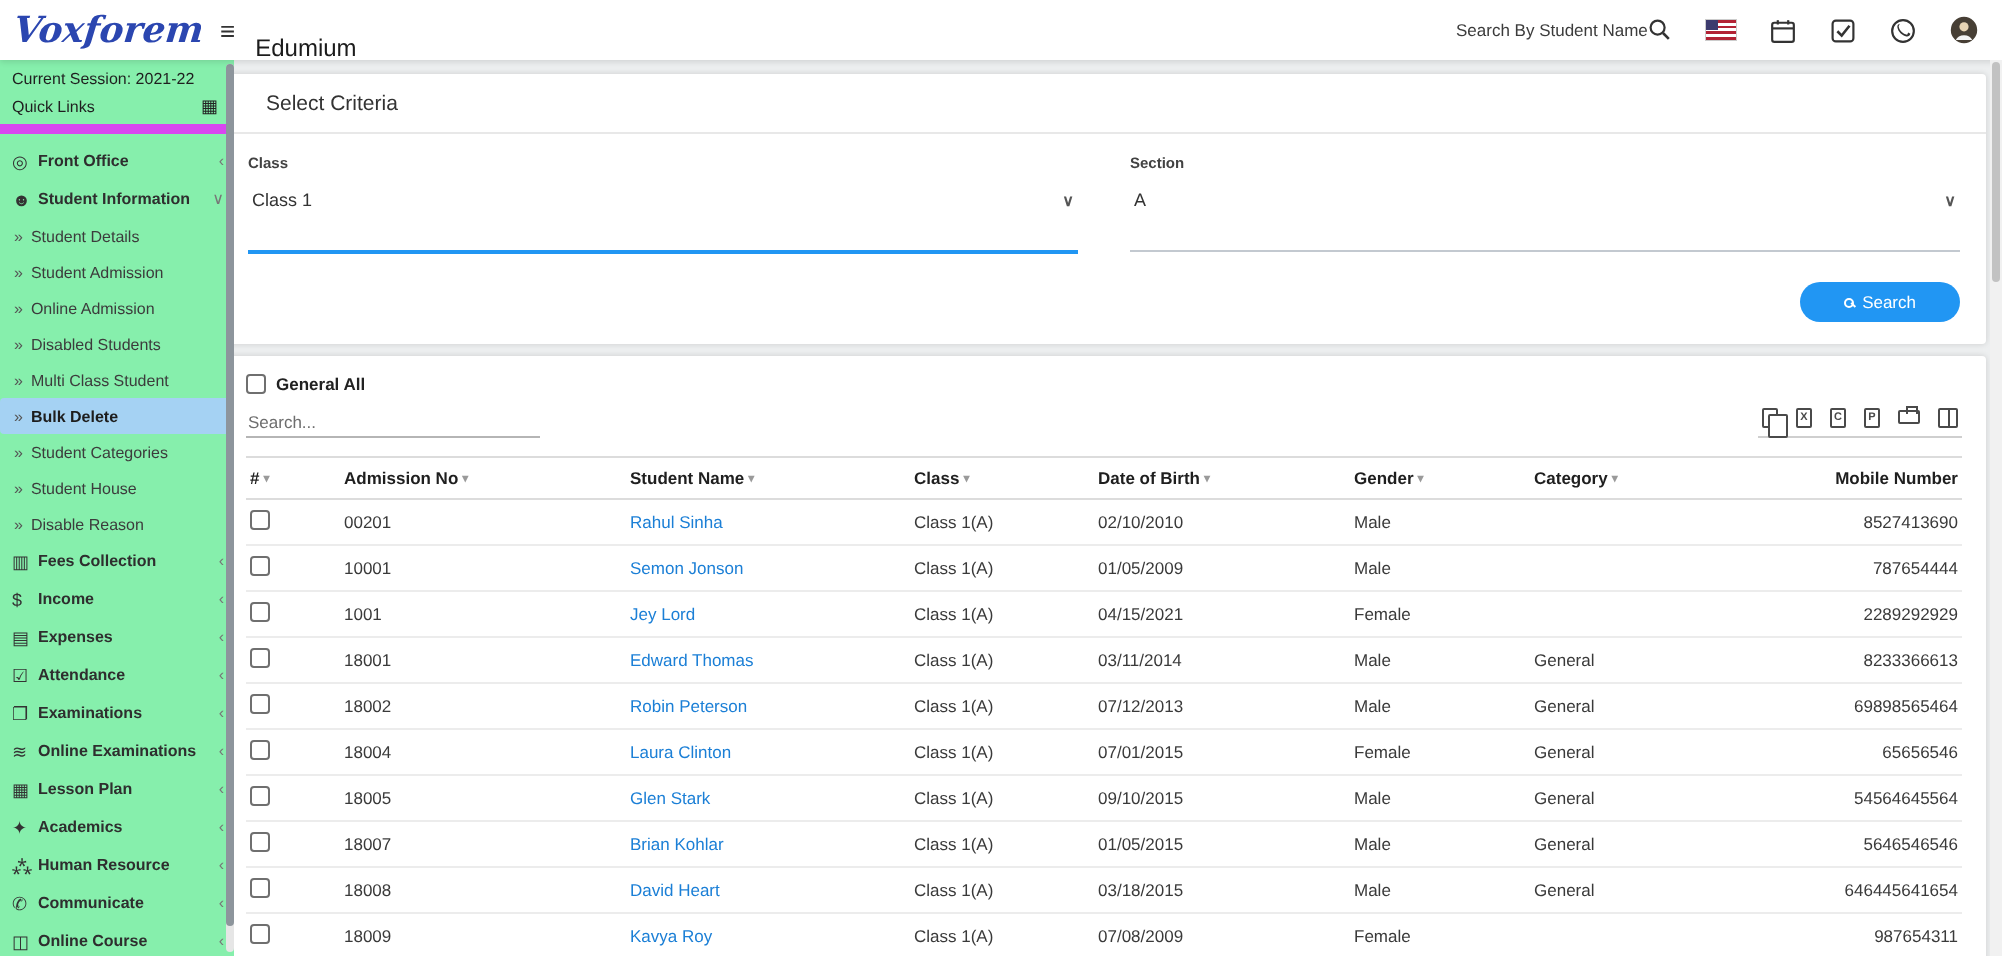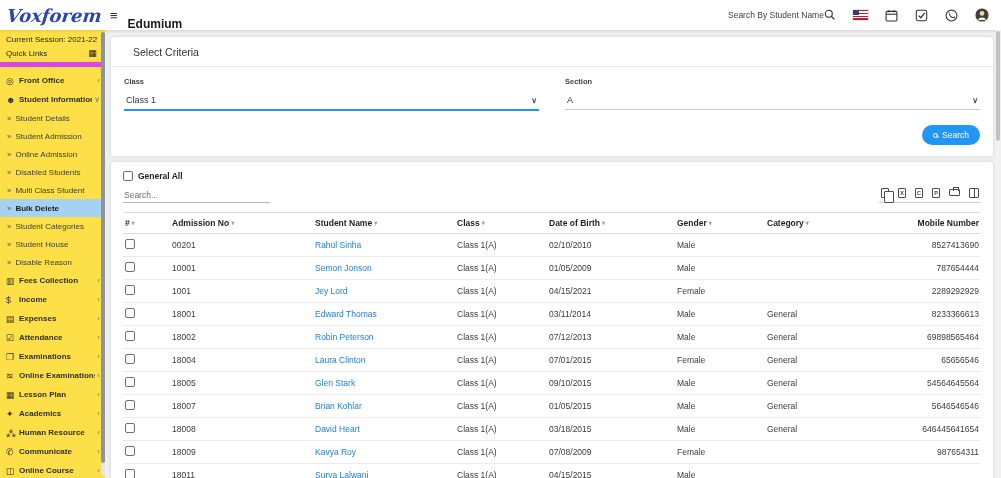--- a/index.html
+++ b/index.html
@@ -3,31 +3,31 @@
 <meta charset="utf-8">
 <style>
   * { box-sizing: border-box; margin: 0; padding: 0; }
   html,body { width:1001px; height:478px; overflow:hidden; }
   body { font-family:"Liberation Sans", sans-serif; background:#edeff0; position:relative; color:#3a3a3a; }
 
   
   .topbar { position:absolute; top:0; left:0; right:0; height:30px; background:#fff; display:flex; align-items:center; z-index:6; box-shadow:0 1px 3px rgba(0,0,0,.12); }
   .logo { width:102px; padding-left:7px; font-family:"DejaVu Serif", serif; font-style:italic; font-weight:bold; font-size:18px; color:#2b46b0; transform:skewX(-6deg); white-space:nowrap; }
   .hamburger { font-size:13px; color:#333; margin:0 10px 0 8px; cursor:pointer; }
-  .app-title { font-size:12px; font-weight:bold; color:#1c1c1c;margin-top:17px; }
+  .app-title { font-size:12px; font-weight:normal; color:#1c1c1c;margin-top:17px; }
   .topbar-right { margin-left:auto; display:flex; align-items:center; gap:17px; padding-right:12px; }
   .top-search { display:flex; align-items:center; gap:0; }
   .top-search input { border:none; outline:none; width:96px; font-size:8.5px; color:#333; font-family:"Liberation Sans",sans-serif; }
   .top-search input::placeholder { color:#3c3c3c; }
   .tico { display:inline-flex; align-items:center; justify-content:center; cursor:pointer; }
   .flag { width:15px; height:10px; background:repeating-linear-gradient(to bottom,#b22234 0 1.4px,#fff 1.4px 2.8px); position:relative; display:inline-block; box-shadow:0 0 0 .5px #ccc; }
   .flag::after { content:''; position:absolute; left:0; top:0; width:6px; height:5px; background:#3c3b6e; }
 
   
-  .sidebar { position:absolute; top:30px; left:0; width:105px; bottom:0; background:#fde047; z-index:5; font-size:8px; }
+  .sidebar { position:absolute; top:30px; left:0; width:117px; bottom:0; background:#86efac; z-index:5; font-size:8px; }
   .side-scroll { position:absolute; top:2px; bottom:2px; right:0; width:4px; background:#e6e6e6; border-radius:2px; }
   .side-scroll .thumb { position:absolute; top:0; left:0; width:4px; height:97%; background:#8d959c; border-radius:2px; }
   .session { padding:5px 6px 1px; color:#1f1f1f; font-size:8px; white-space:nowrap; }
   .quick-links { display:flex; align-items:center; justify-content:space-between; padding:3px 8px 4px 6px; border-bottom:5px solid #d946ef; color:#1f1f1f; }
   .quick-links .grid-ico { font-size:9px; color:#222; cursor:pointer; }
   .menu { padding-top:4px; }
   .m-item { display:flex; align-items:center; height:19px; padding:0 5px 0 6px; color:#2e2e2e; cursor:pointer; }
   .m-item .ico { width:13px; font-size:9px; color:#333; flex:none; }
   .m-item .lbl { flex:1; font-weight:bold; color:#2e2e2e; white-space:nowrap; overflow:hidden; }
   .m-item .chev { color:#777; font-size:8px; margin-left:2px; }
@@ -39,26 +39,26 @@
   
   .main { position:absolute; left:110px; top:30px; right:6px; bottom:0; }
   .page-scroll { position:absolute; right:0; top:30px; bottom:0; width:6px; background:#f1f1f1; z-index:7; }
   .page-scroll .thumb { position:absolute; top:1px; left:1px; width:4px; height:110px; background:#c2c2c2; border-radius:2px; }
 
   .card { background:#fff; border-radius:2px; box-shadow:0 0 3px rgba(0,0,0,.14); }
   .card-criteria { margin:7px 2px 0 1px; }
   .card-title { padding:9px 22px 8px; font-size:10.5px; color:#333; border-bottom:1px solid #e8e8e8; }
   .crit-grid { display:grid; grid-template-columns:1fr 1fr; column-gap:26px; padding:10px 13px 0; }
   .field label { display:block; font-size:7.5px; font-weight:bold; color:#424242; margin-bottom:7px; }
-  .select { display:flex; align-items:center; justify-content:space-between; font-size:9px; color:#333; padding:2px 2px 4px; cursor:pointer;text-align:right; }
+  .select { display:flex; align-items:center; justify-content:space-between; font-size:9px; color:#333; padding:2px 2px 20px; cursor:pointer;text-align:right; }
   .select .chev { font-size:8px; color:#555; font-weight:bold; }
   .u-blue { border-bottom:2px solid #2196f3; }
   .u-gray { border-bottom:1px solid #c3c9d0; }
   .btn-row { display:flex; justify-content:flex-end; padding:14px 13px 11px; }
-  .btn-search { display:inline-flex; align-items:center; gap:4px; background:#2196f3; color:#fff; border:none; font-size:8.5px; padding:5px 11px; border-radius:11px; cursor:pointer; font-family:"Liberation Sans",sans-serif;text-align:right; }
+  .btn-search { display:inline-flex; align-items:center; gap:4px; background:#2196f3; color:#fff; border:none; font-size:8.5px; padding:5px 22px; border-radius:11px; cursor:pointer; font-family:"Liberation Sans",sans-serif;text-align:right; }
   .mag { width:5px; height:5px; border:1.2px solid #fff; border-radius:50%; position:relative; display:inline-block; }
   .mag::after { content:''; position:absolute; width:3.2px; height:1.3px; background:#fff; transform:rotate(45deg); right:-2.6px; bottom:-1.2px; }
 
   .card-table { margin:6px 2px 0 1px; padding:9px 12px 0; min-height:330px; }
   .select-all { display:flex; align-items:center; gap:5px; margin-bottom:7px; }
   .select-all .sa-label { font-size:8.5px; font-weight:bold; color:#222; }
   .cb { width:10px; height:10px; border:1px solid #6f6f6f; border-radius:2px; background:#fff; display:inline-block; flex:none; cursor:pointer; }
   .tools-row { display:flex; align-items:flex-end; justify-content:space-between; margin-bottom:9px; }
   .tbl-search { border:none; border-bottom:1px solid #b5b5b5; outline:none; width:147px; font-size:8.5px; padding:2px 1px; color:#333; font-family:"Liberation Sans",sans-serif; }
   .tbl-search::placeholder { color:#6e6e6e; }

